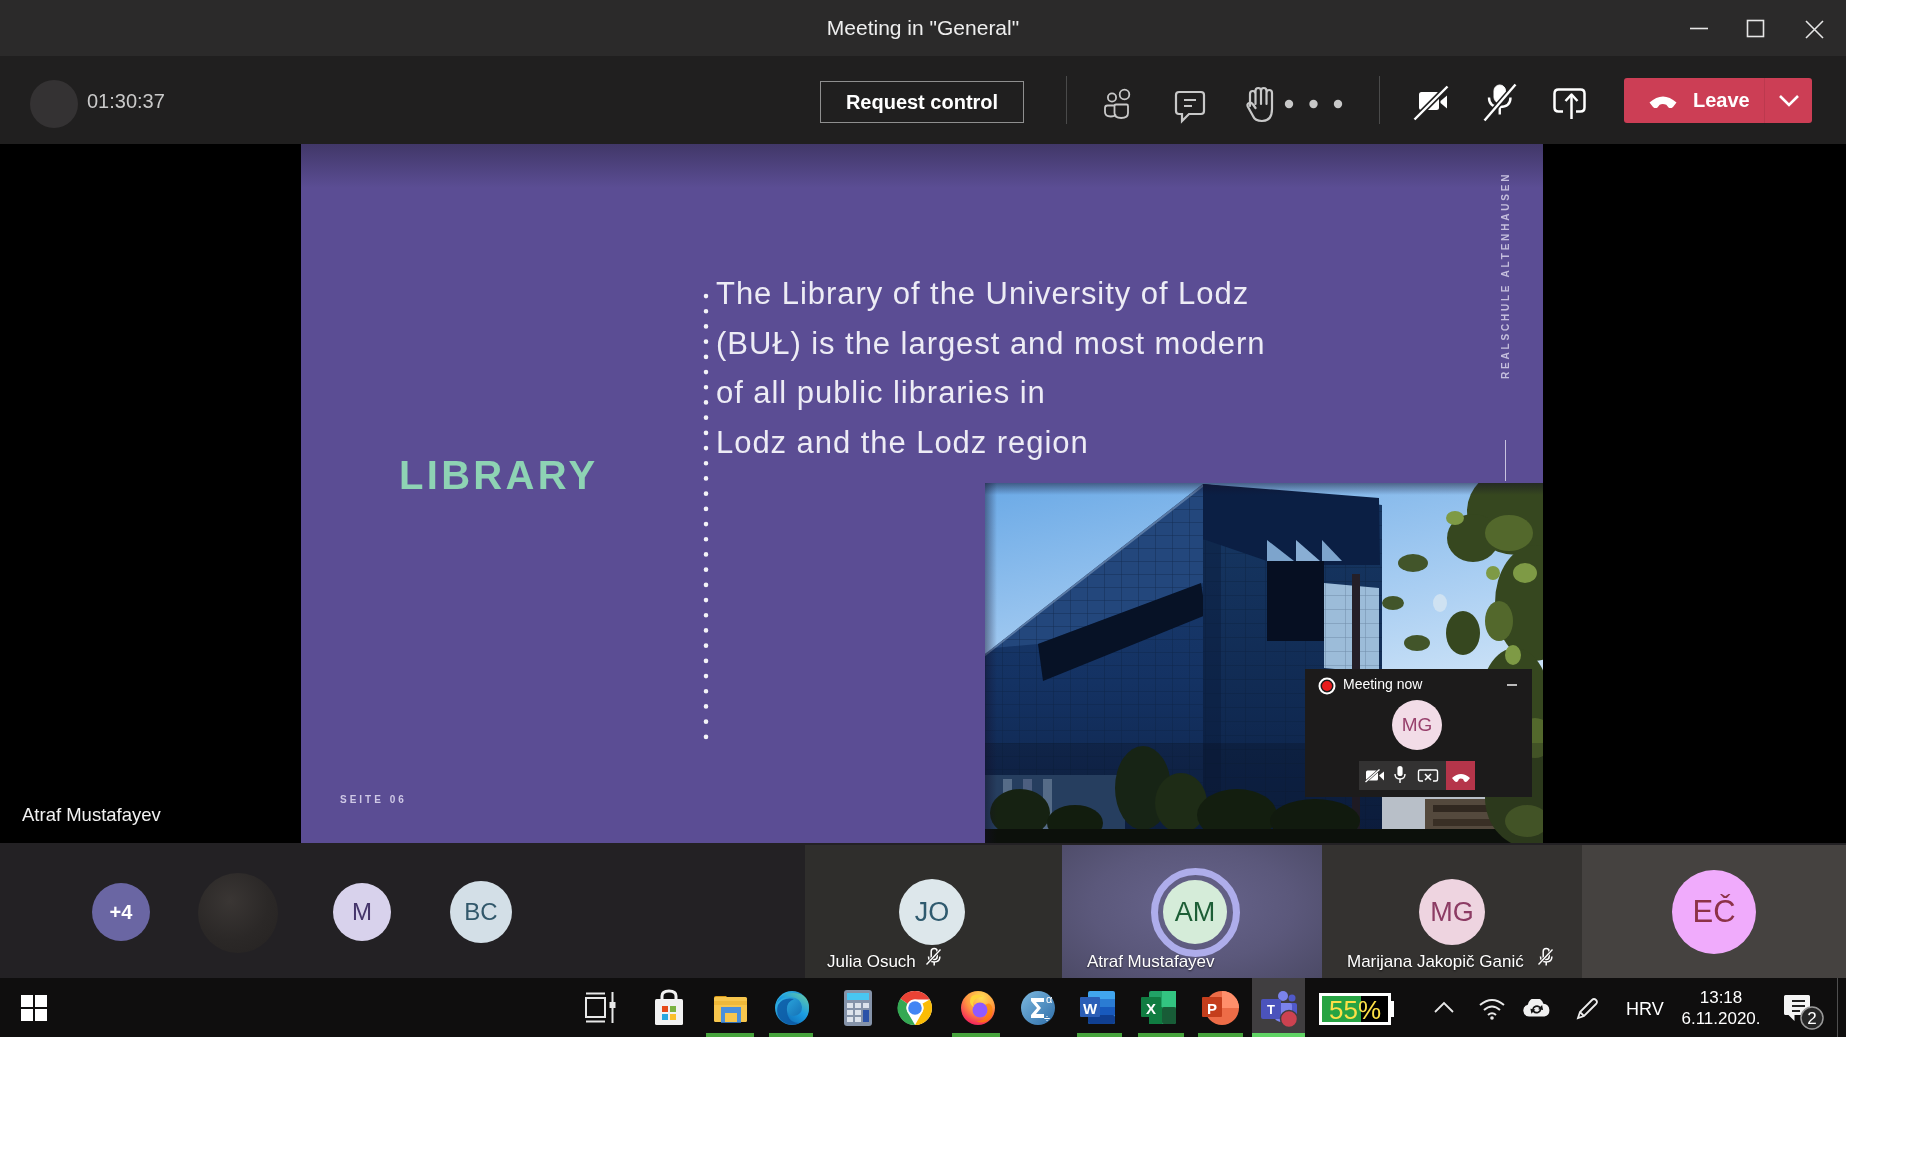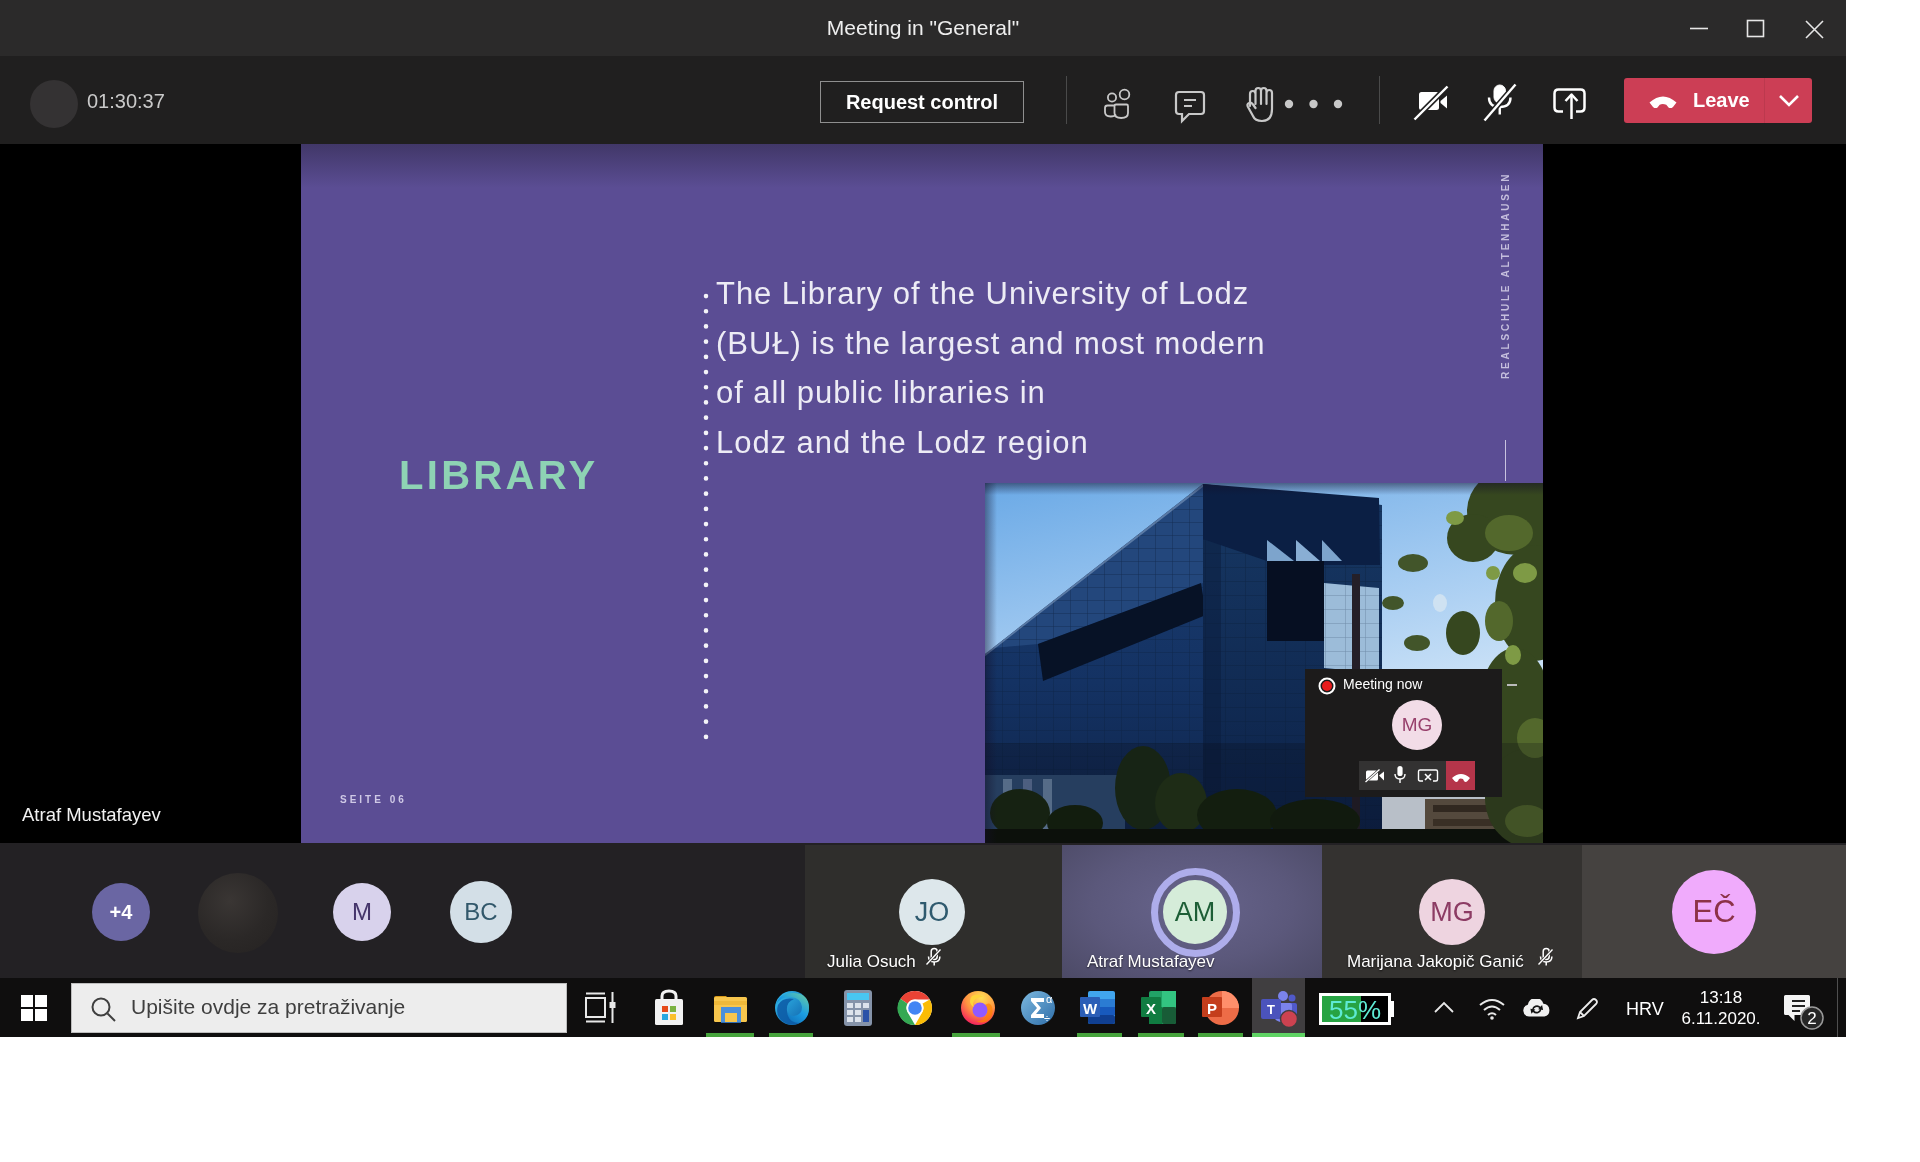--- a/index.html
+++ b/index.html
@@ -247,21 +247,21 @@
             </linearGradient>
           <linearGradient id="shL" x1="0" y1="0" x2="1" y2="0">
               <stop offset="0" stop-color="rgba(20,15,40,0.45)"></stop>
               <stop offset="1" stop-color="rgba(20,15,40,0)"></stop>
             </linearGradient>
         </defs>
         <rect x="0" y="0" width="558" height="12" fill="url(#shT)"></rect>
         <rect x="0" y="0" width="12" height="362" fill="url(#shL)"></rect>
       </svg>
 
-      <div class="abs" style="left:1004px;top:525px;width:197px;height:128px;background:#1c1b1b;">
+      <div class="abs" style="left:1004px;top:525px;width:227px;height:128px;background:#1c1b1b;">
         <svg class="abs" style="left:13px;top:8px" width="18" height="18" viewBox="0 0 18 18">
           <circle cx="9" cy="9" r="7.5" fill="none" stroke="#fff" stroke-width="2"></circle>
           <circle cx="9" cy="9" r="5" fill="#e81c1c"></circle>
         </svg>
         <div class="abs" style="left:38px;top:7px;color:#fff;font-size:14px;">Meeting now</div>
         <div class="abs" style="left:202px;top:15px;width:10px;height:1.6px;background:#bbb"></div>
         <div class="abs" style="left:87px;top:31px;width:50px;height:50px;border-radius:50%;background:#f2dce7;color:#98406c;font-size:19px;text-align:center;line-height:50px;">MG</div>
         <div class="abs" style="left:54px;top:92px;width:87px;height:29px;background:#333232;">
           <svg class="abs" style="left:6px;top:7px" width="22" height="15" viewBox="0 0 22 15">
             <rect x="1" y="2.5" width="12" height="10" rx="1.5" fill="#fff"></rect>
@@ -330,27 +330,20 @@
     <div class="pcircle" style="left:450px;top:38px;width:62px;height:62px;background:#d3dfe7;color:#32586b;font-size:24px;line-height:62px;">BC</div>
   </div>
 
   <div id="taskbar">
     <svg class="abs" style="left:21px;top:17px" width="26" height="26" viewBox="0 0 26 26">
       <rect x="0" y="0" width="12" height="12" fill="#fff"></rect>
         <rect x="14" y="0" width="12" height="12" fill="#fff"></rect>
       <rect x="0" y="14" width="12" height="12" fill="#fff"></rect>
         <rect x="14" y="14" width="12" height="12" fill="#fff"></rect>
     </svg>
-    <div id="search">
-      <svg class="abs" style="left:17px;top:11px" width="28" height="28" viewBox="0 0 28 28">
-        <circle cx="12" cy="12" r="8.5" fill="none" stroke="#3f3f3f" stroke-width="2"></circle>
-        <line x1="18.5" y1="18.5" x2="26" y2="26" stroke="#3f3f3f" stroke-width="2"></line>
-      </svg>
-      <div class="q">Upišite ovdje za pretraživanje</div>
-    </div>
 
     <svg class="ticon" style="left:583px" viewBox="0 0 38 38">
       <rect x="3" y="9" width="19" height="19" fill="none" stroke="#e8e8e8" stroke-width="2"></rect>
       <line x1="3" y1="4.5" x2="22" y2="4.5" stroke="#e8e8e8" stroke-width="2"></line>
       <line x1="3" y1="32.5" x2="22" y2="32.5" stroke="#e8e8e8" stroke-width="2"></line>
       <line x1="29.5" y1="3" x2="29.5" y2="34" stroke="#e8e8e8" stroke-width="2"></line>
       <rect x="26.5" y="13" width="6" height="6" fill="#e8e8e8"></rect>
     </svg>
 
     <svg class="ticon" style="left:650px" viewBox="0 0 38 38">
@@ -470,21 +463,21 @@
       <path d="M30 14 h6 q2 0 2 2 v8 q0 5 -5 5 t-5 -5 v-8 z" fill="#5059c9"></path>
       <path d="M15 14 h16 q2 0 2 2 v10 q0 7 -9 7 t-9 -7 v-10 z" fill="#7b83eb"></path>
       <rect x="2" y="10" width="20" height="20" rx="2" fill="#4b53bc"></rect>
       <text x="12" y="25" font-size="13" font-weight="bold" fill="#fff" text-anchor="middle" font-family="Liberation Sans">T</text>
       <circle cx="30" cy="30" r="8.5" fill="#cc4250" stroke="#403e40" stroke-width="1.5"></circle>
     </svg>
 
     <div class="abs" style="left:1319px;top:15px;width:72px;height:32px;border:3px solid #fff;background:#000"></div>
     <div class="abs" style="left:1322px;top:18px;width:39px;height:26px;background:#27a343"></div>
     <div class="abs" style="left:1391px;top:23px;width:3px;height:16px;background:#fff"></div>
-    <div class="abs" style="left:1319px;top:17px;width:72px;text-align:center;color:#5eead4;font-size:26px;">55%</div>
+    <div class="abs" style="left:1319px;top:17px;width:72px;text-align:center;color:#fde047;font-size:26px;">55%</div>
 
     <svg class="abs" style="left:1433px;top:22px" width="22" height="14" viewBox="0 0 22 14">
       <path d="M2 12 l9 -9 l9 9" fill="none" stroke="#e8e8e8" stroke-width="1.8"></path>
     </svg>
     <svg class="abs" style="left:1478px;top:20px" width="28" height="22" viewBox="0 0 28 22">
       <g fill="none" stroke="#e8e8e8">
         <path d="M2 7 q12 -10 24 0" stroke-width="2"></path>
         <path d="M6 12 q8 -7 16 0" stroke-width="2"></path>
         <path d="M10 17 q4 -3.5 8 0" stroke-width="2"></path>
       </g>

